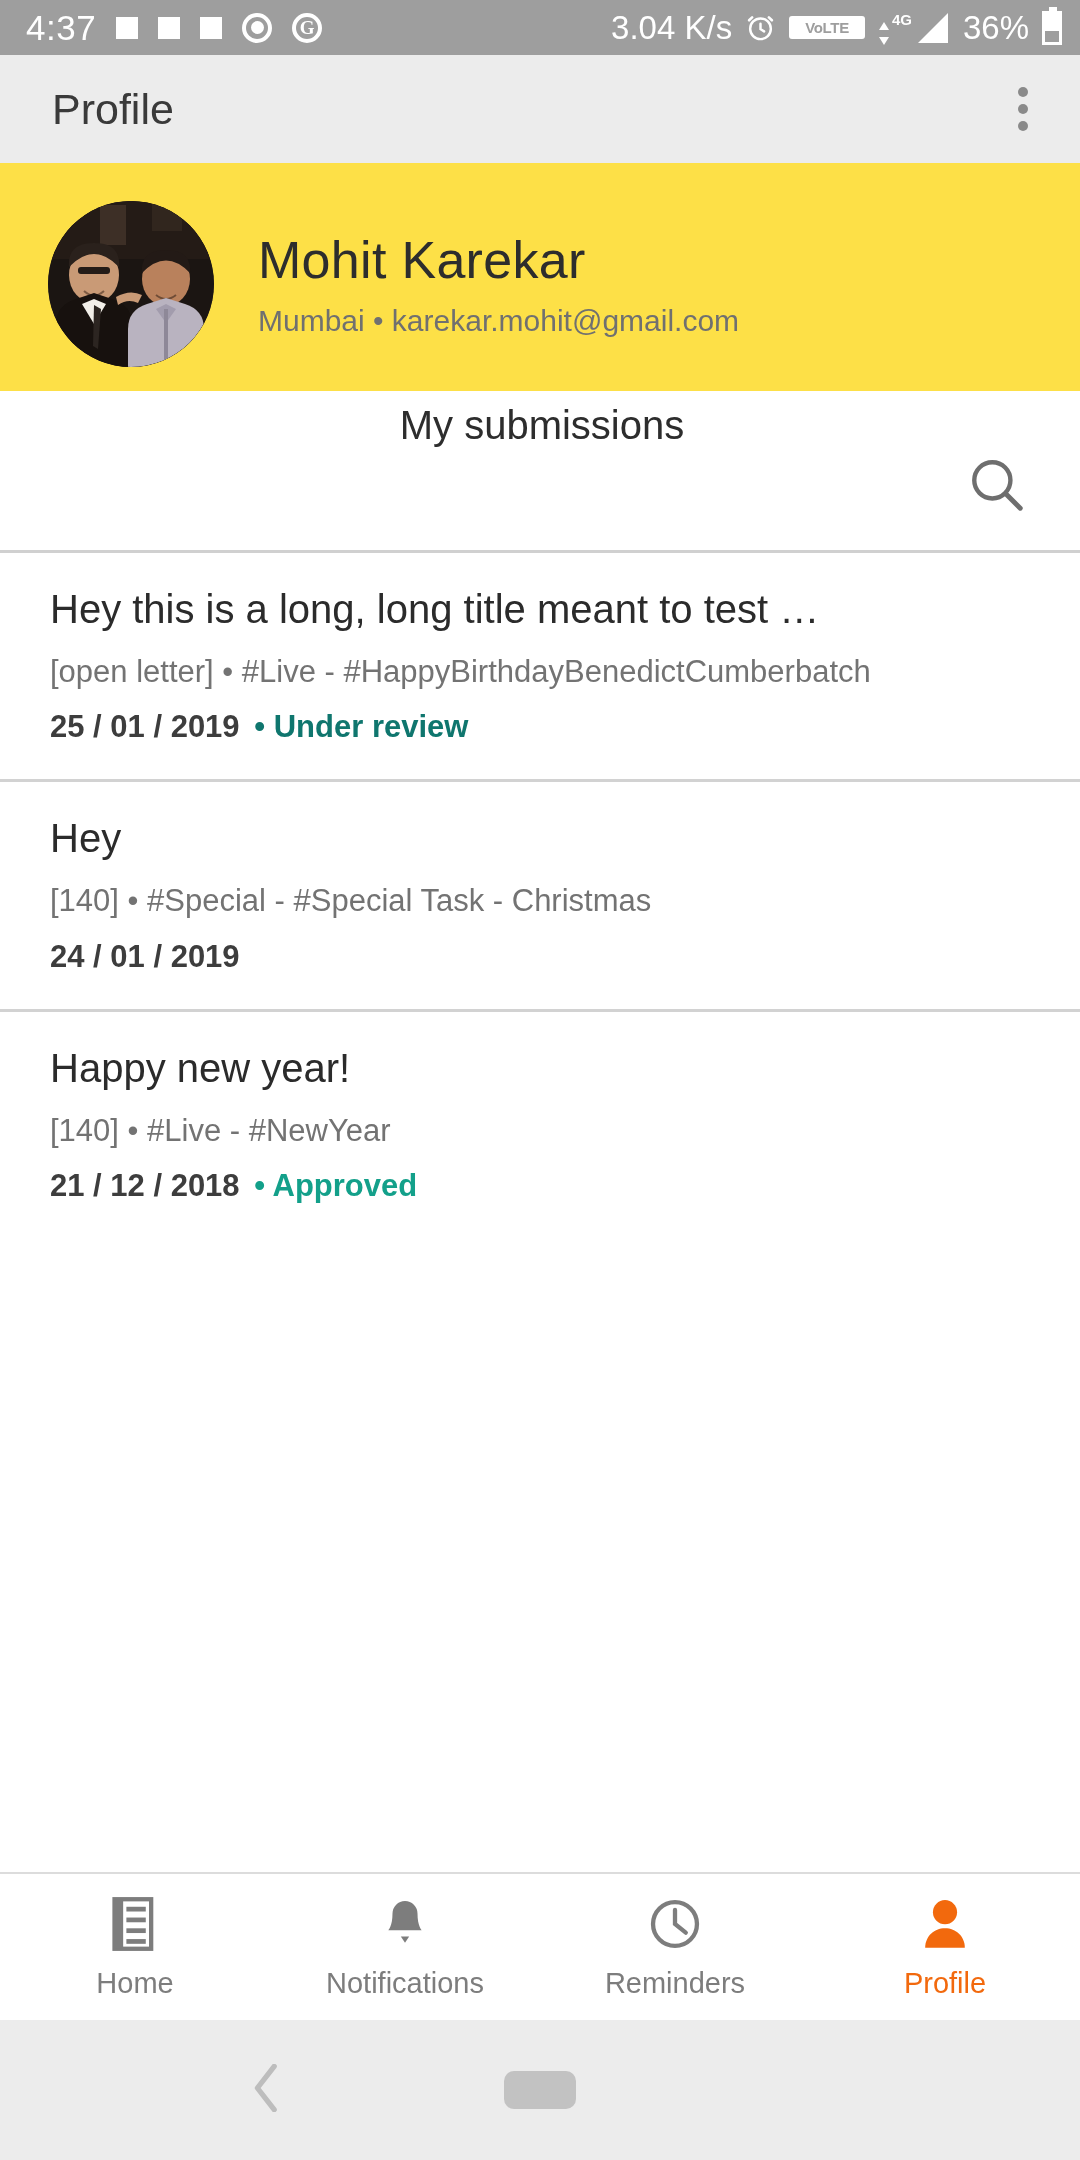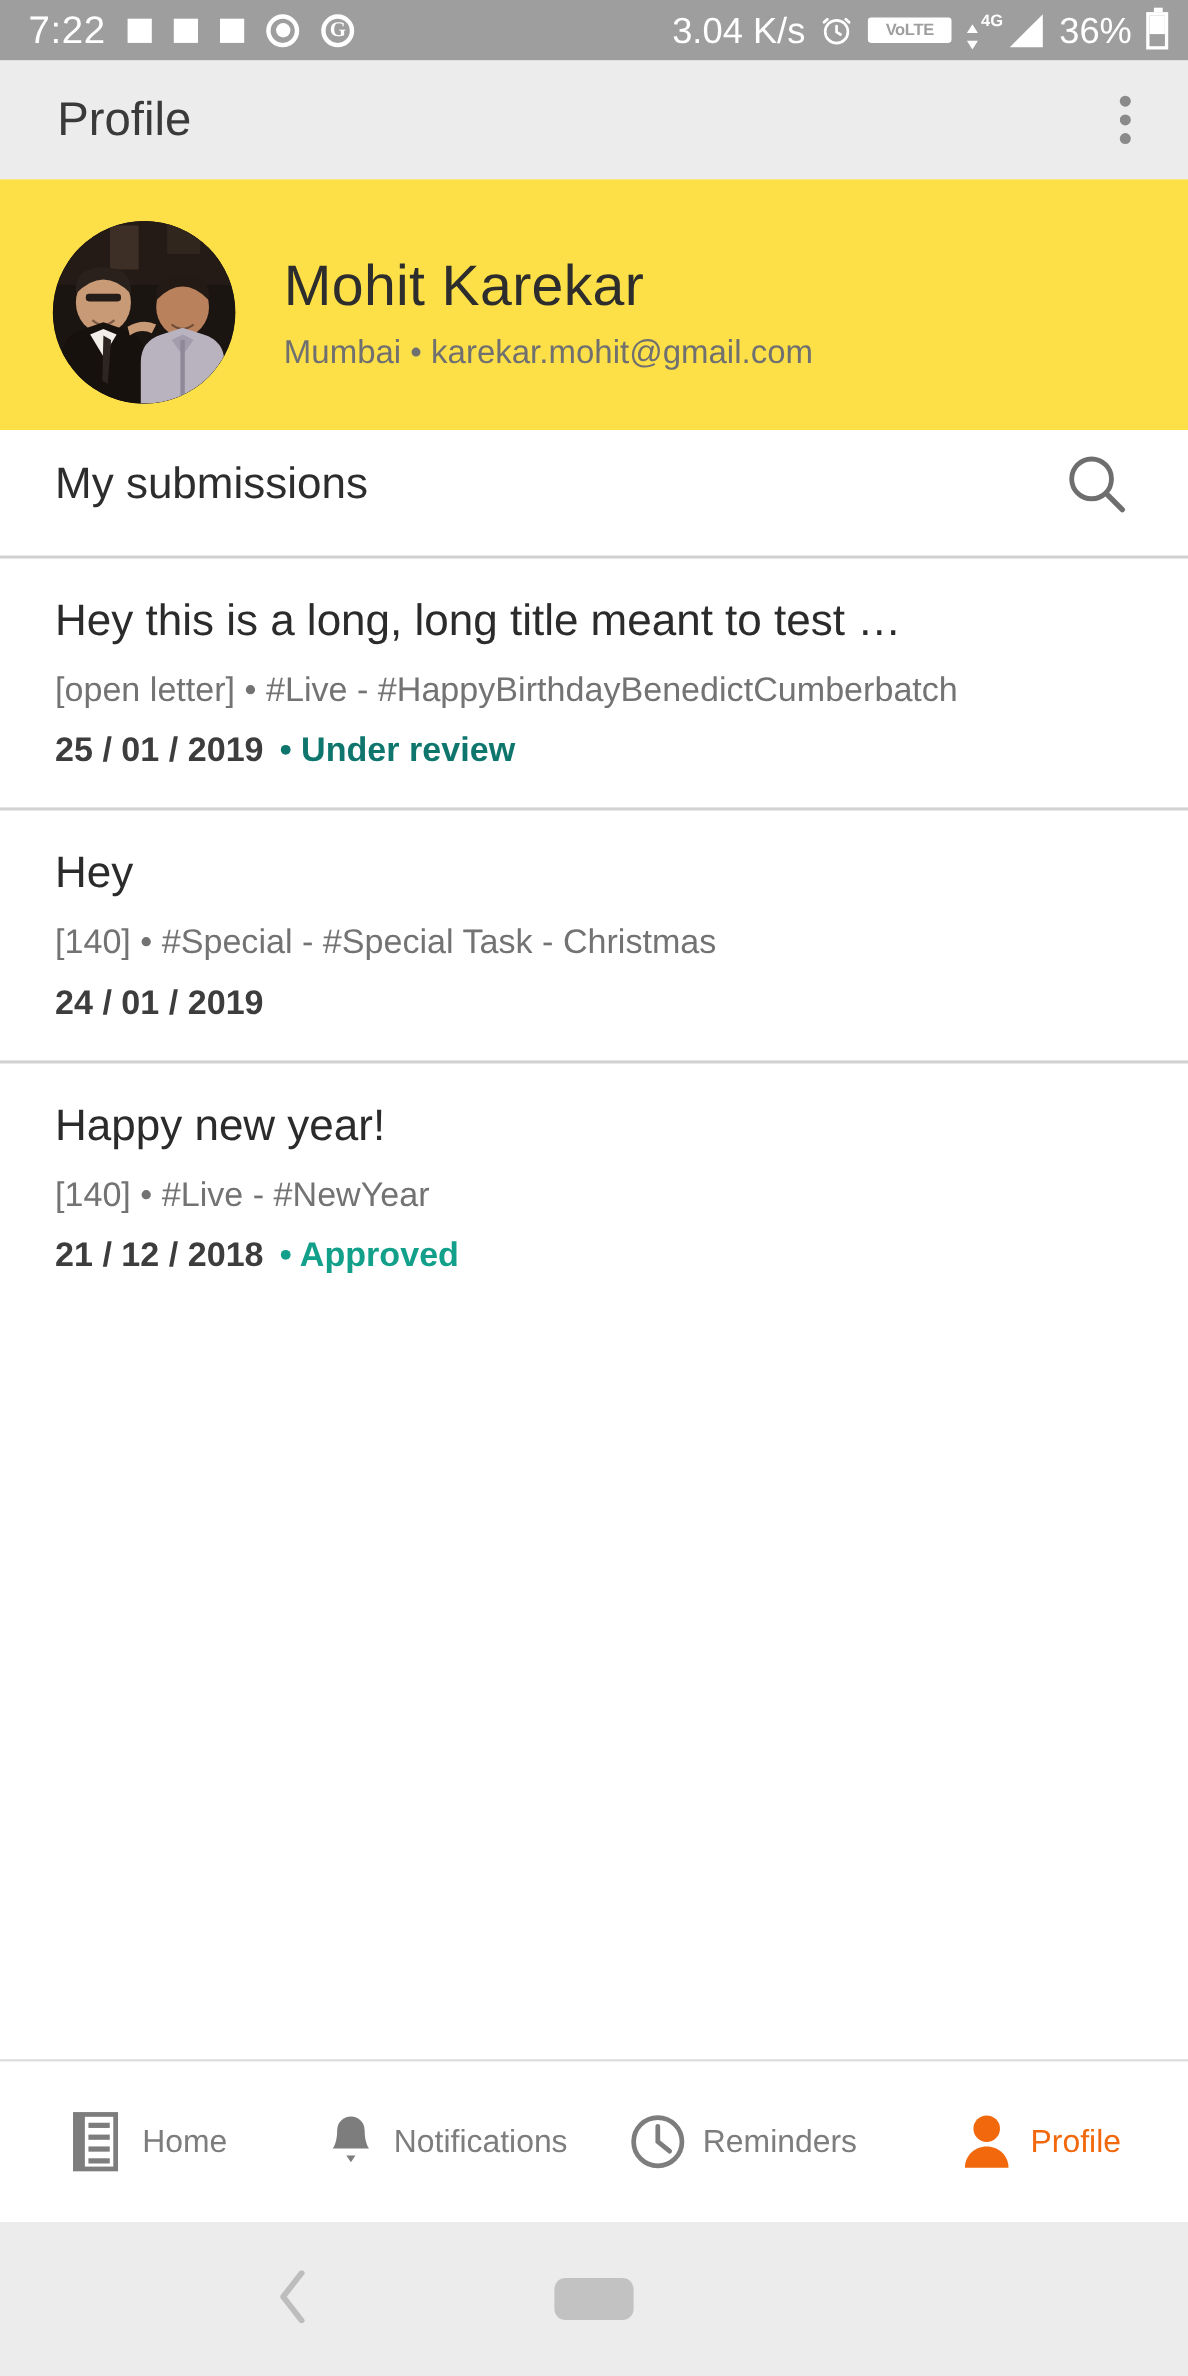--- a/index.html
+++ b/index.html
@@ -64,21 +64,21 @@
     width: 166px; height: 166px; border-radius: 50%; overflow:hidden; flex:0 0 166px;
     position:relative; background:#2b2320;
   }
   .avatar svg { display:block; width:100%; height:100%; }
   .pinfo { margin-left: 44px; }
   .pname { font-size: 52px; color: #2d2d2d; font-weight: 400; letter-spacing:0.3px; }
   .pmeta { font-size: 30px; color: #707070; margin-top: 14px; }
 
   
   .subhead {
-    display:flex; align-items:center; padding: 12px 46px 28px 50px; background:#fff;
+    display:flex; align-items:center; padding: 12px 46px 28px 50px; background:#fff;flex-direction:column;
   }
   .subhead-title { font-size: 40px; color: #2d2d2d; }
   .search-btn { margin-left:auto; padding: 6px; cursor:pointer; }
   .search-btn svg { display:block; }
   .divider { height: 3px; background: #d0d0d0; width:100%; }
 
   
   .list { background:#fff; flex: 1 1 auto; }
   .card { padding: 34px 48px 34px 50px; background:#fff; cursor:pointer; }
   .card-title { font-size: 40px; color: #2b2b2b; line-height:1.12; }
@@ -86,21 +86,21 @@
   .card-foot { font-size: 31px; color: #3d3d3d; margin-top: 18px; font-weight: bold; }
   .card-foot .status { margin-left: 6px; }
   .sep { height: 3px; background: #d2d2d2; width:100%; }
 
   
   .bottomnav {
     height: 148px; background:#fff; display:flex; align-items:center;
     border-top: 2px solid #dcdcdc; flex: 0 0 148px;
   }
   .navitem {
-    flex:1; display:flex; flex-direction:row; align-items:center; justify-content:center;
+    flex:1; display:flex; flex-direction:column; align-items:center; justify-content:center;
     gap: 14px; cursor:pointer;
   }
   .navitem .ico { height: 58px; display:flex; align-items:center; justify-content:center; }
   .navitem .lbl { font-size: 29px; color:#7d7d7d; }
   .navitem.active .lbl { color:#f2690d; }
 
   
   .sysnav {
     height: 140px; background:#ececec; display:flex; align-items:center;
     justify-content:center; gap: 0; position:relative; flex:0 0 140px;
@@ -110,21 +110,21 @@
     width: 72px; height: 38px; background:#c2c2c2; border-radius: 10px;
   }
 </style>
 </head>
 <body>
 
 <div class="phone">
 
   <div class="statusbar">
     <div class="sb-left">
-      <span class="sb-time">7:22</span>
+      <span class="sb-time">4:37</span>
       <span class="sb-sq"></span>
       <span class="sb-sq"></span>
       <span class="sb-sq"></span>
       <span class="sb-circ">
           <i></i>
         </span>
       <span class="sb-g">G</span>
     </div>
     <div class="sb-right">
       <span class="sb-speed">3.04 K/s</span>

